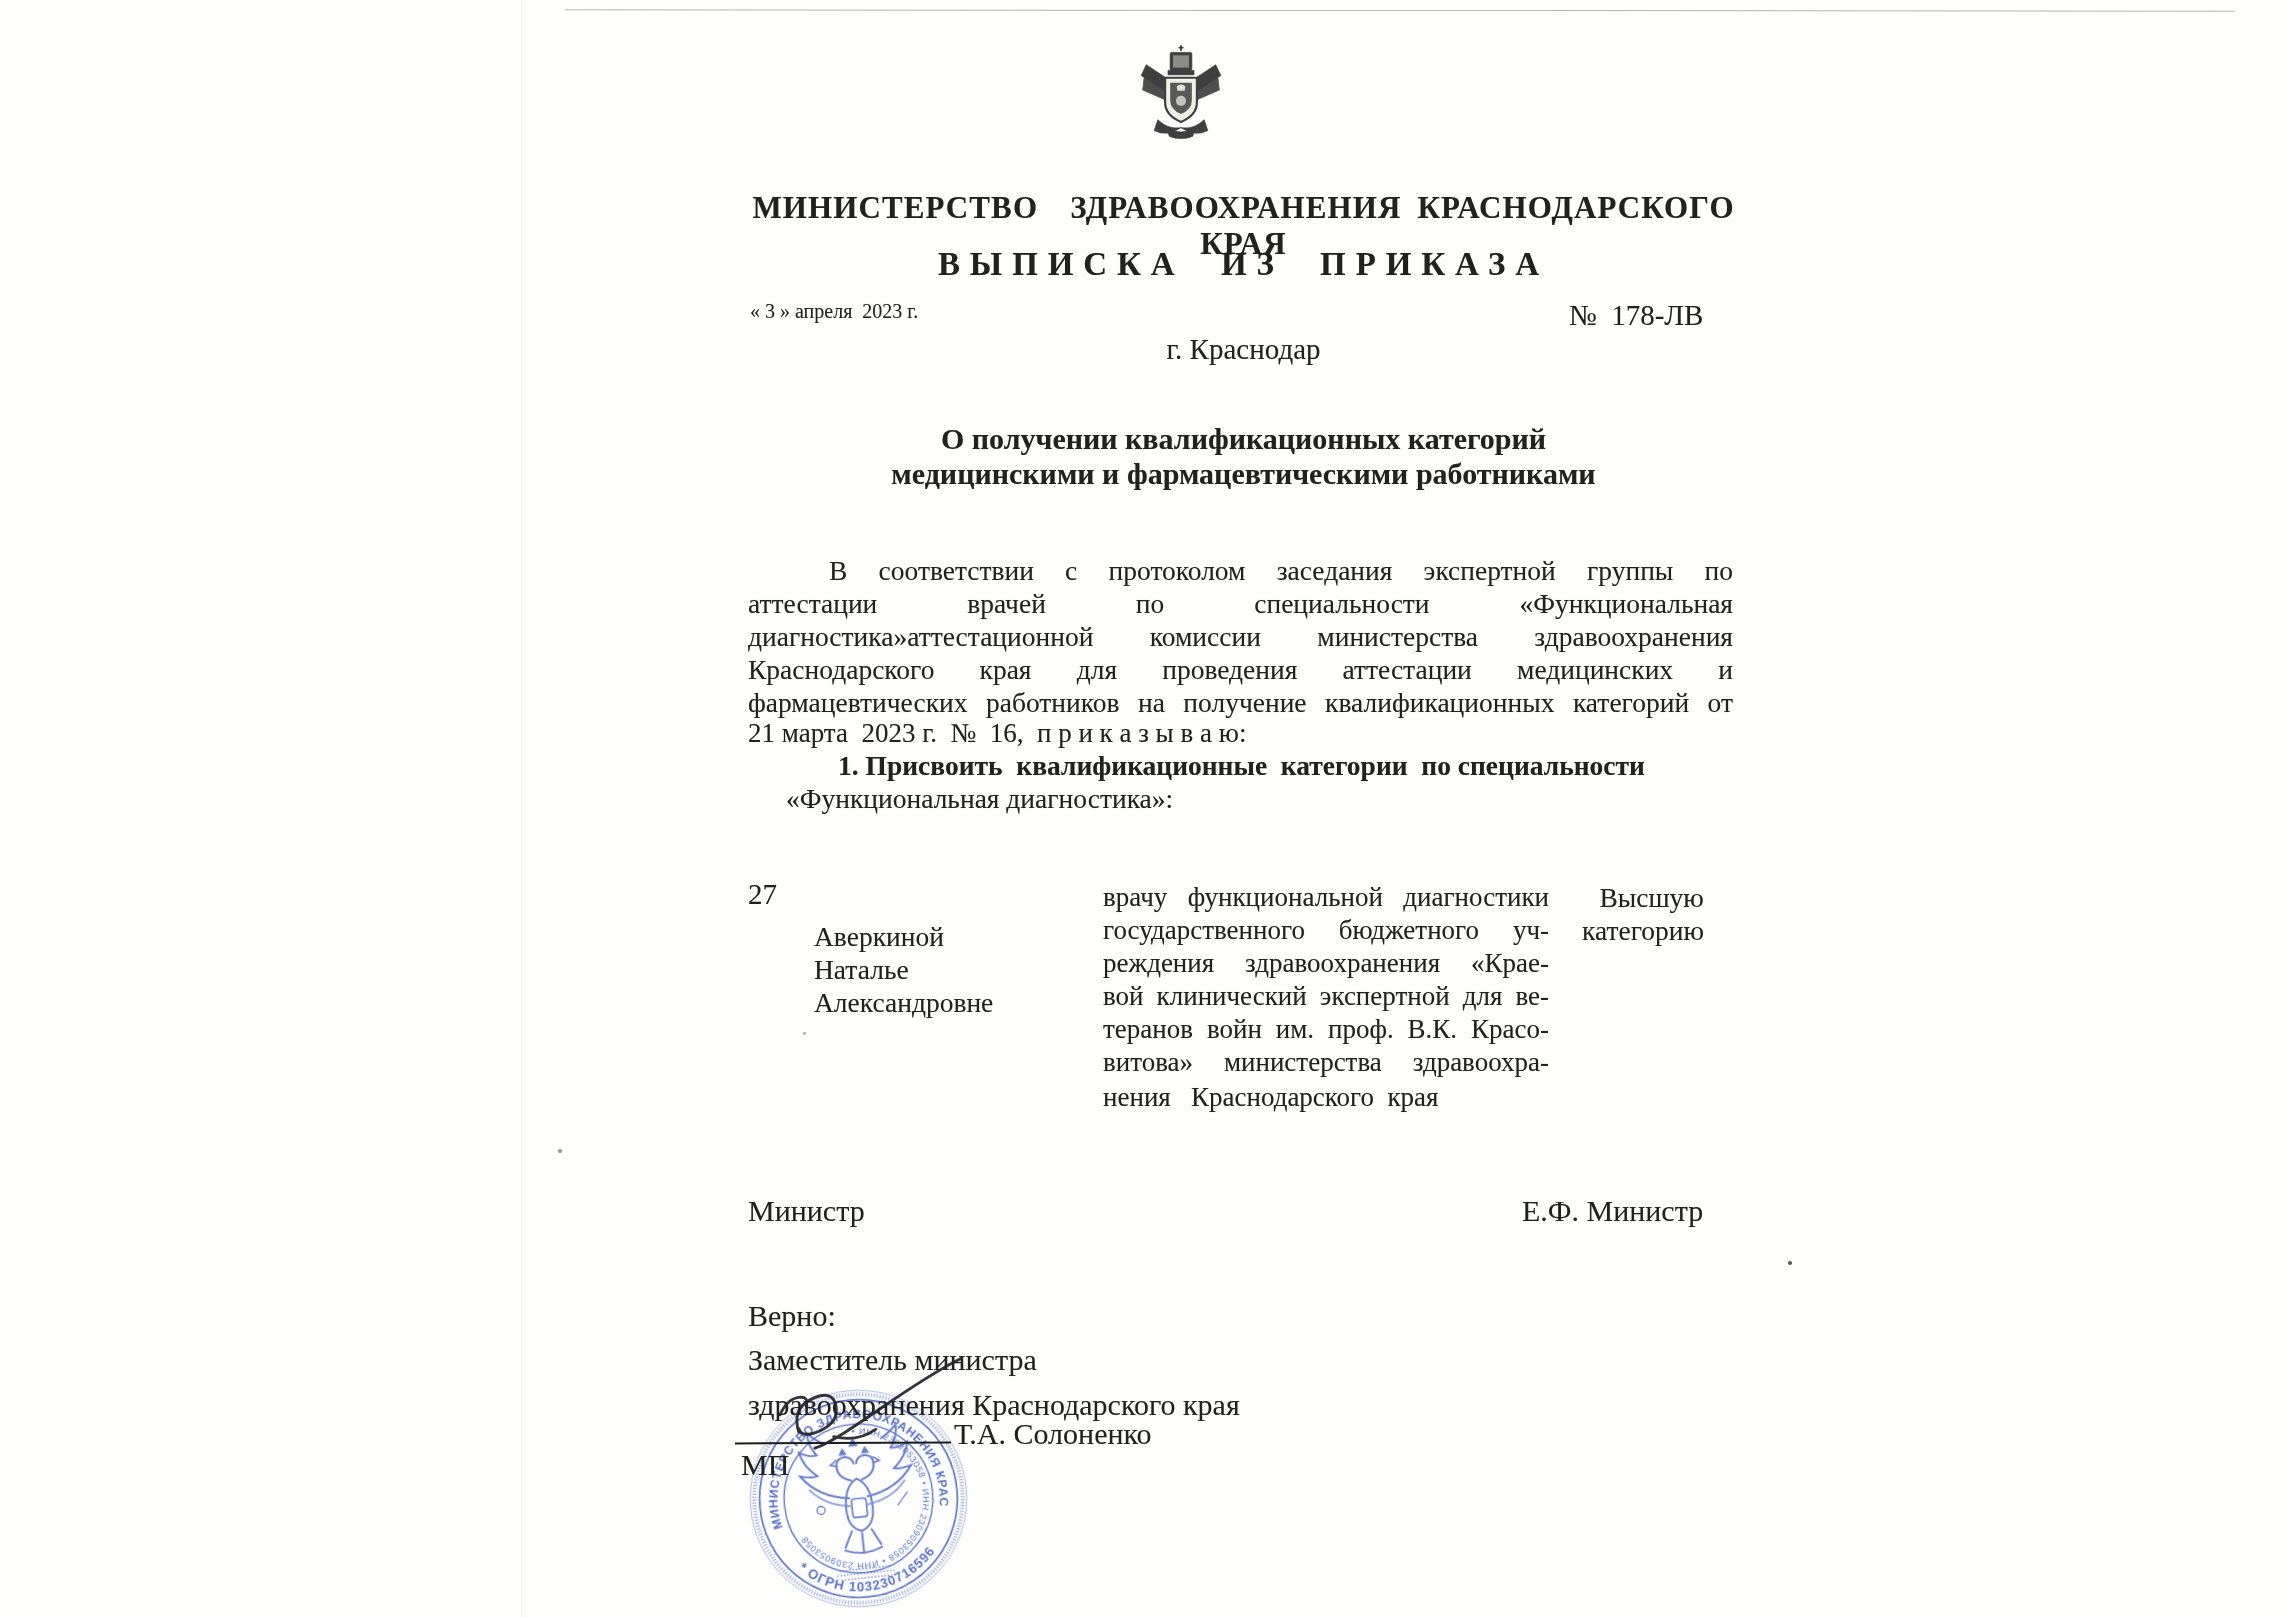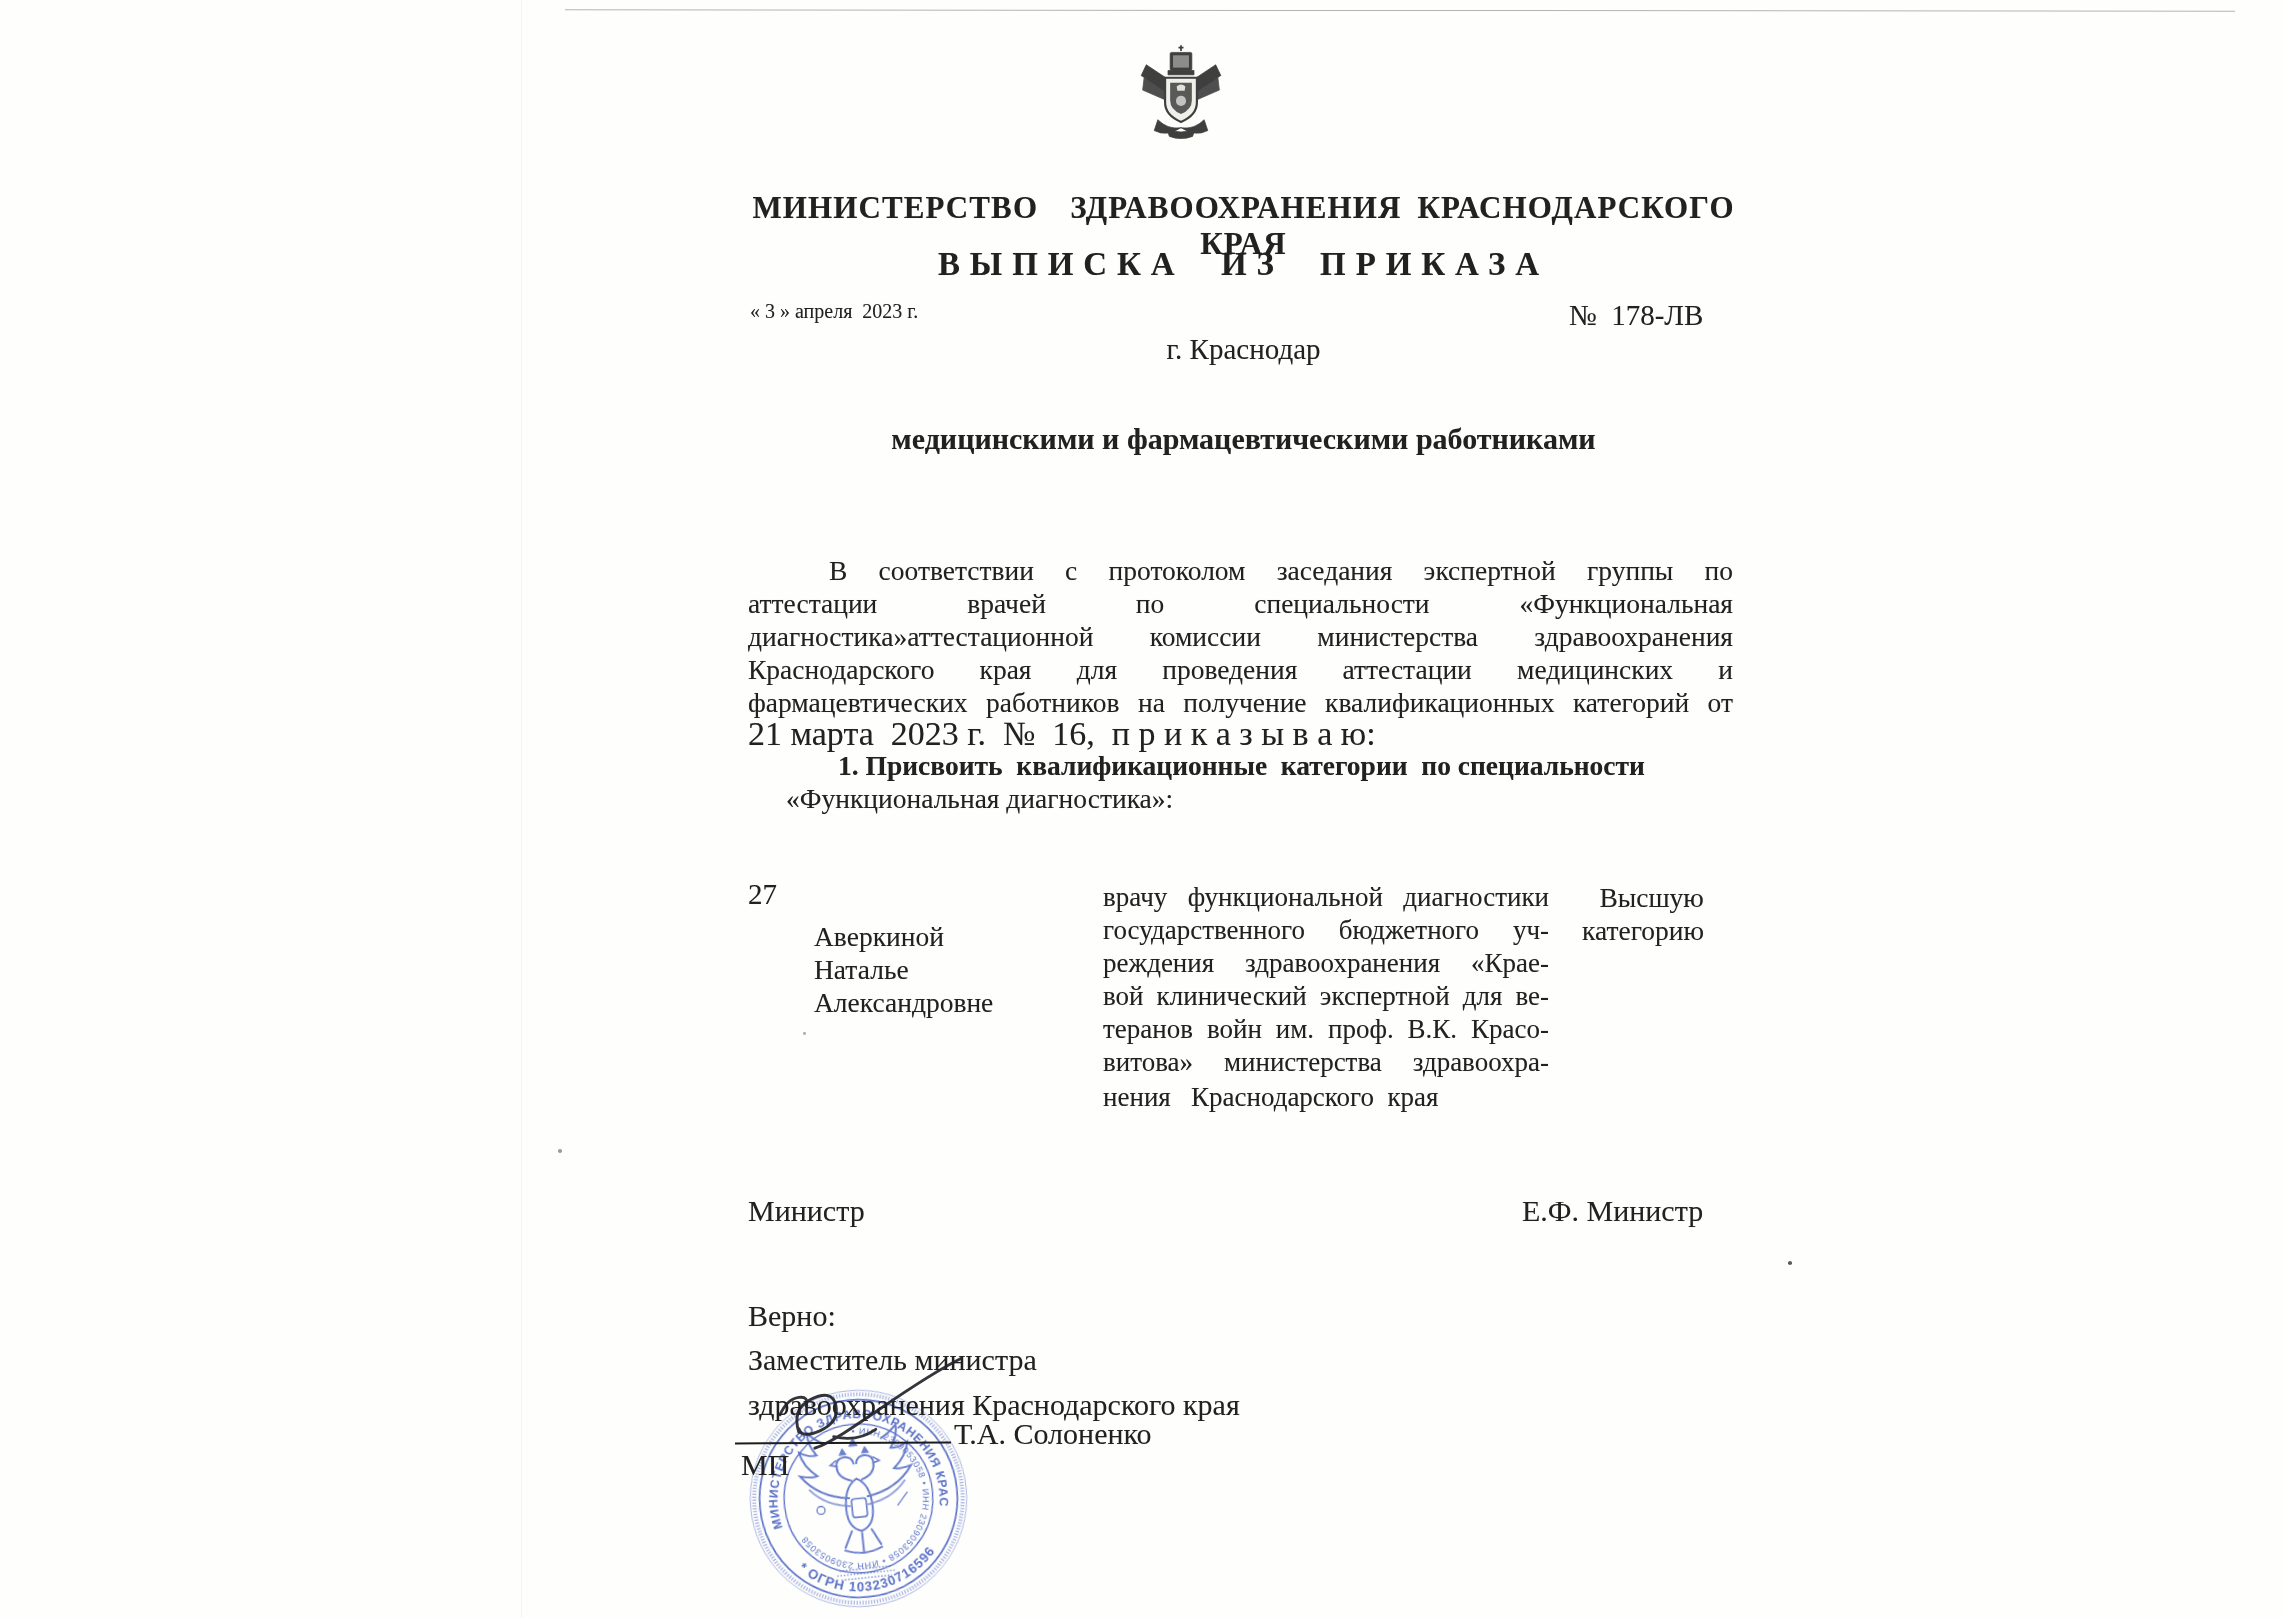--- a/index.html
+++ b/index.html
@@ -16,21 +16,21 @@
   .ministry { left:748px; top:190px; width:991px; text-align:center; font-size:31px; font-weight:bold; letter-spacing:1.1px; word-spacing:7.2px; white-space:pre-wrap; z-index:2; }
   .doctype  { left:748px; top:246px; width:991px; text-align:center; font-size:33px; font-weight:bold; letter-spacing:.30em; word-spacing:.55em; z-index:2; }
   .datel  { left:750px; top:300px; font-size:20px; white-space:pre-wrap; z-index:2; }
   .number { left:1569px; top:299px; font-size:29px; white-space:pre-wrap; z-index:2; }
   .city   { left:748px; top:333px; width:991px; text-align:center; font-size:29px; z-index:2; }
   .subject{ left:748px; top:421px; width:991px; font-size:30px; font-weight:bold; z-index:2; }
   .cline  { text-align:center; line-height:35px; white-space:pre-wrap; }
   .bodytext { left:748px; top:554px; width:985px; font-size:27.5px; z-index:2; }
   .jline  { line-height:33px; text-align:justify; text-align-last:justify; }
   .bodytext .jline:first-child { text-indent:81px; }
-  .orderline { left:748px; top:717px; font-size:34px; line-height:33px; white-space:pre-wrap; z-index:2; }
+  .orderline { left:748px; top:717px; font-size:27px; line-height:33px; white-space:pre-wrap; z-index:2; }
   .item1a { left:838px; top:750px; font-size:27.5px; white-space:pre-wrap; z-index:2;font-weight:bold; }
   .item1b { left:758px; top:783px; font-size:27.5px; white-space:pre-wrap; z-index:2;margin-left:28px; }
   .rownum { left:748px; top:878px; font-size:29px; z-index:2; }
   .namecol{ left:814px; top:881px; width:203px; font-size:27.5px; z-index:2;margin-top:39px; }
   .lline  { line-height:33px; white-space:pre-wrap; }
   .poscol { left:1103px; top:881px; width:446px; font-size:27px; z-index:2; }
   .poscol .jline { line-height:33px; }
   .poslast{ left:1103px; top:1081px; font-size:27px; line-height:33px; white-space:pre-wrap; z-index:2; }
   .catcol { left:1582px; top:881px; width:167px; font-size:27.5px; z-index:2; }
   .catcol .lline:first-child { padding-left:17.4px; }
@@ -81,20 +81,21 @@
     </g>
   </svg>
 
   <div class="abs txt ministry">МИНИСТЕРСТВО  ЗДРАВООХРАНЕНИЯ КРАСНОДАРСКОГО  КРАЯ</div>
   <div class="abs txt doctype">ВЫПИСКА ИЗ ПРИКАЗА</div>
   <div class="abs txt datel">« 3 » апреля  2023 г.</div>
   <div class="abs txt number">№  178-ЛВ</div>
   <div class="abs txt city">г. Краснодар</div>
 
   <div class="abs txt subject">
+      <div class="cline">О получении квалификационных категорий</div>
       <div class="cline">медицинскими и фармацевтическими работниками</div>
     </div>
 
   <div class="abs txt bodytext">
       <div class="jline">В соответствии с протоколом заседания экспертной группы по</div>
       <div class="jline">аттестации врачей по специальности «Функциональная</div>
       <div class="jline">диагностика»аттестационной комиссии министерства здравоохранения</div>
       <div class="jline">Краснодарского края для проведения аттестации медицинских и</div>
       <div class="jline">фармацевтических работников на получение квалификационных категорий от</div>
     </div>

